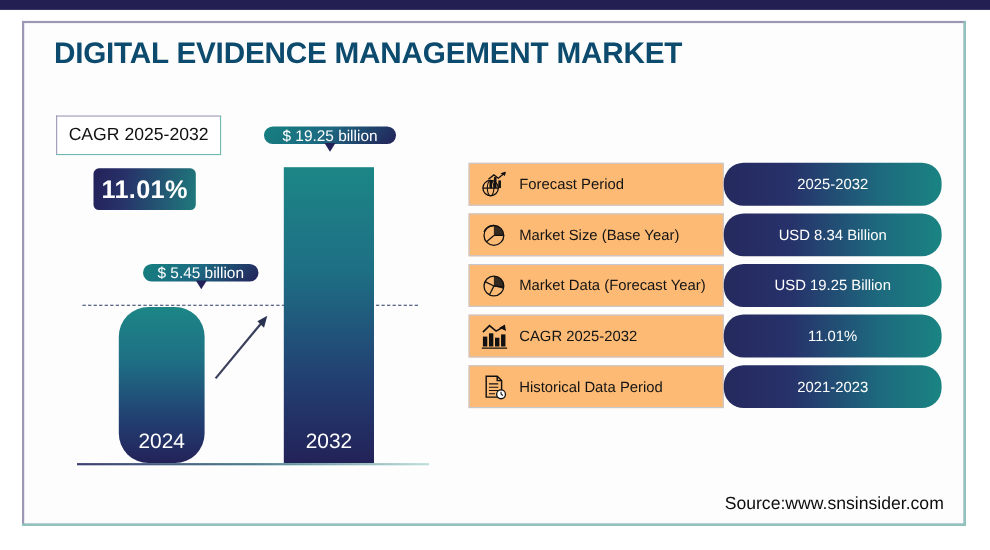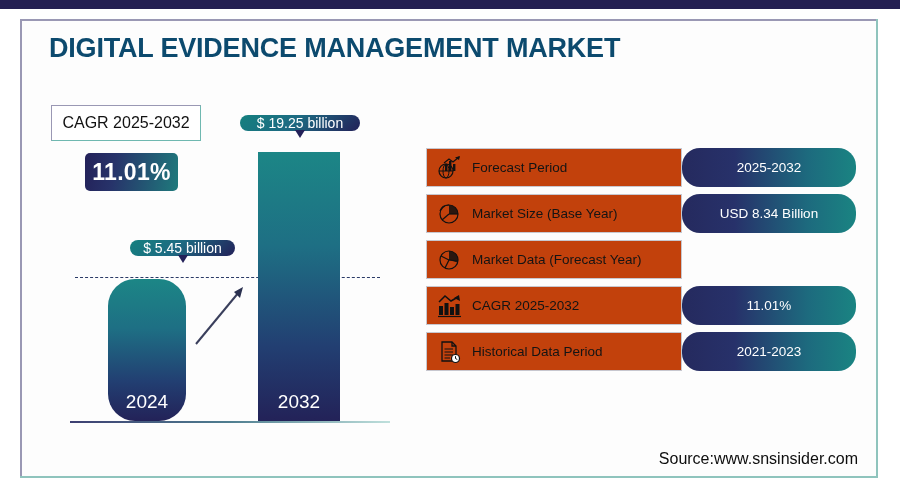--- a/index.html
+++ b/index.html
@@ -208,22 +208,22 @@
     top: 148px;
     width: 430px;
   }
   .trow {
     position: relative;
     display: flex;
     height: 39px;
     margin-bottom: 7px;
   }
   .tlabel {
-    width: 256px;
-    background: #c2410c;
+    width: 232px;
+    background: #fdba74;
     border: 1px solid #c7c7cf;
     box-sizing: border-box;
     display: flex;
     align-items: center;
     padding-left: 8px;
   }
   .ticon {
     width: 30px;
     height: 28px;
     flex: 0 0 30px;
@@ -353,20 +353,23 @@
         <span class="ticon">
           <svg width="26" height="24" viewBox="0 0 26 24">
             <circle cx="12" cy="12" r="9" fill="none" stroke="#111" stroke-width="1.2"></circle>
             <path d="M12 12 L12 3 A9 9 0 0 1 20.5 14.5 Z" fill="#111" opacity="0.85"></path>
             <line x1="12" y1="12" x2="4" y2="8" stroke="#111" stroke-width="1.2"></line>
             <line x1="12" y1="12" x2="8" y2="20" stroke="#111" stroke-width="1.2"></line>
             <line x1="12" y1="12" x2="21" y2="13" stroke="#111" stroke-width="1.2"></line>
           </svg>
         </span>
         <span class="tlabel-text">Market Data (Forecast Year)</span>
+      </div>
+      <div class="tvalue">
+        <span class="tvalue-text">USD 19.25 Billion</span>
       </div>
     </div>
 
     <div class="trow">
       <div class="tlabel">
         <span class="ticon">
           <svg width="26" height="24" viewBox="0 0 26 24">
             <rect x="2" y="12" width="4" height="9" fill="#111"></rect>
             <rect x="7.5" y="9" width="4" height="12" fill="#111"></rect>
             <rect x="13" y="13" width="4" height="8" fill="#111"></rect>

